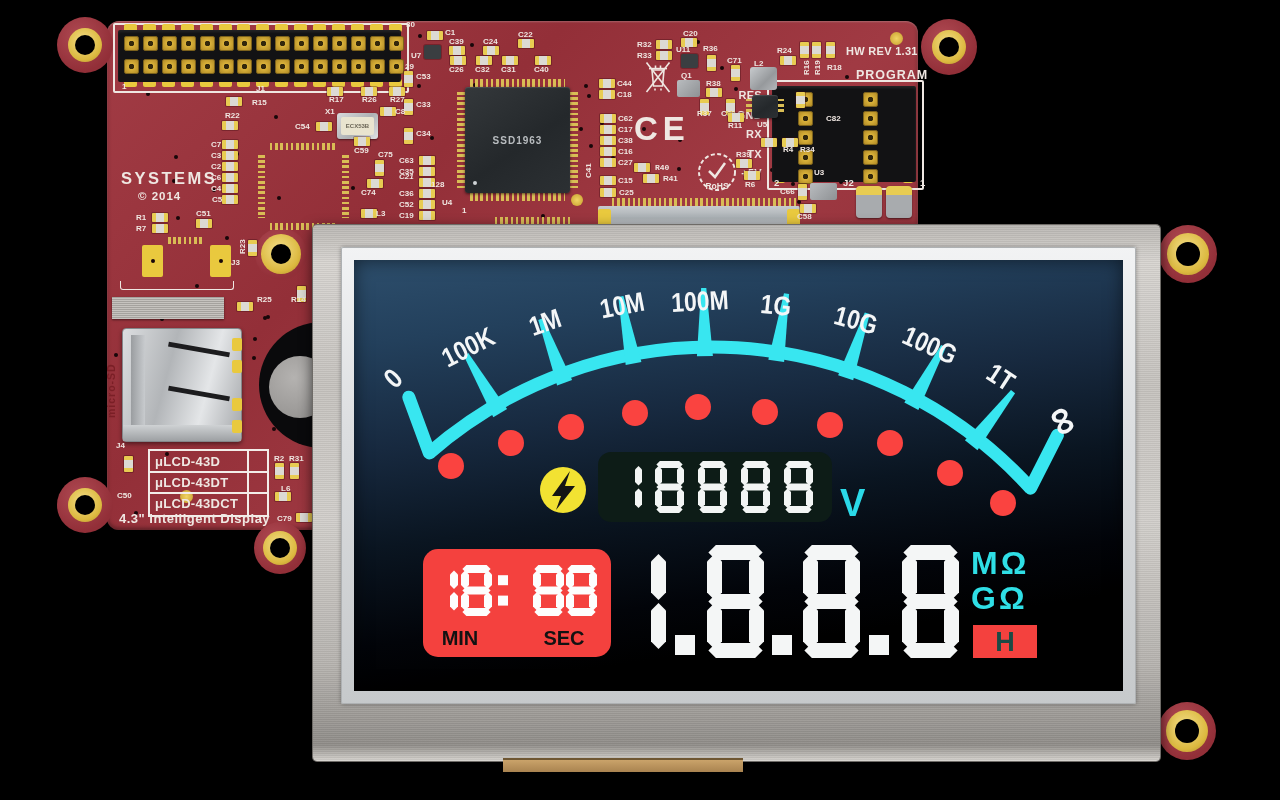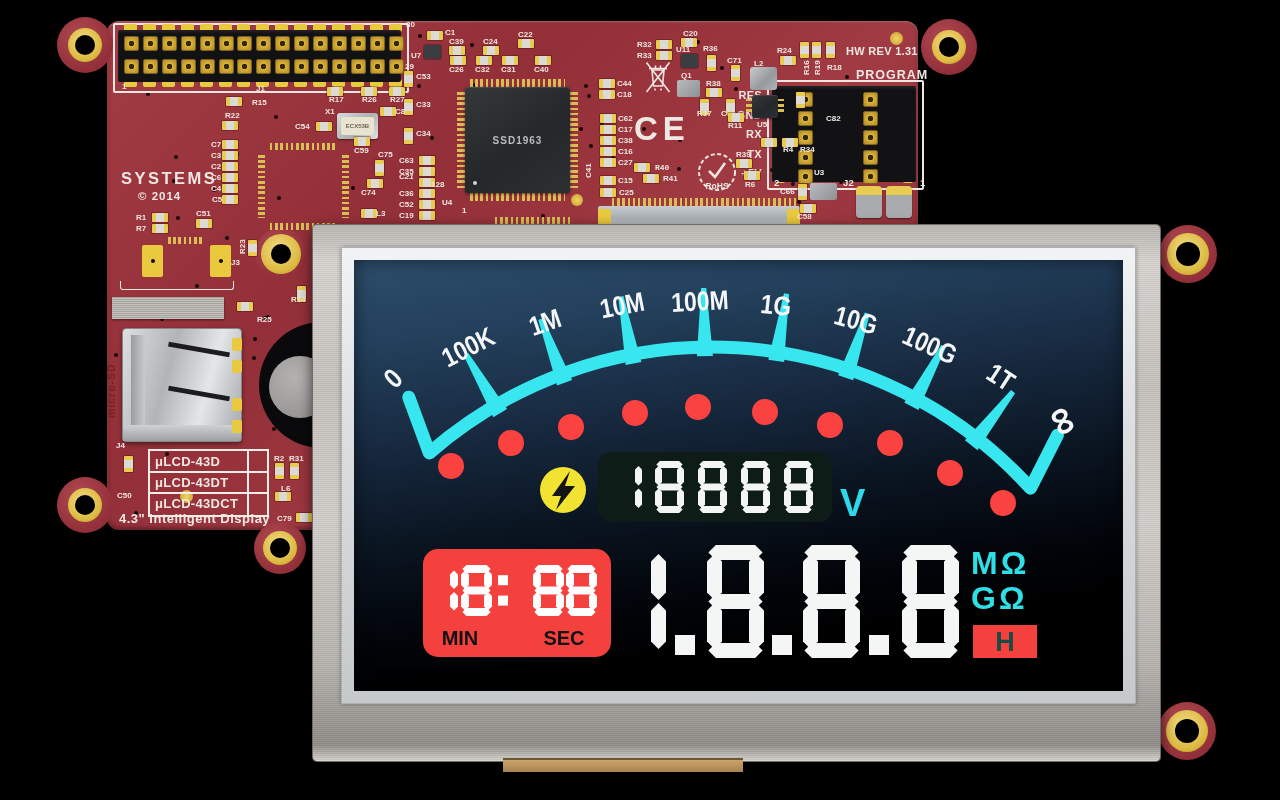--- a/index.html
+++ b/index.html
@@ -500,21 +500,21 @@
       <div class="part v" style="left: 812px; top: 42px;"></div>
       <div class="plabel lv" style="left: 814px; top: 75px;">R19</div>
       <div class="part v" style="left: 826px; top: 42px;"></div>
       <div class="plabel" style="left: 827px; top: 64px;">R18</div>
       <div class="part v" style="left: 798px; top: 184px;"></div>
       <div class="plabel" style="left: 780px; top: 188px;">C66</div>
       <div class="plabel" style="left: 814px; top: 169px;">U3</div>
       <div class="part h" style="left: 800px; top: 204px;"></div>
       <div class="plabel" style="left: 797px; top: 213px;">C58</div>
       <div class="part h" style="left: 237px; top: 302px;"></div>
-      <div class="plabel" style="left: 257px; top: 316px;">R25</div>
+      <div class="plabel" style="left: 257px; top: 296px;">R25</div>
       <div class="part v" style="left: 297px; top: 286px;"></div>
       <div class="plabel" style="left: 291px; top: 296px;">R14</div>
       <div class="plabel" style="left: 116px; top: 442px;">J4</div>
       <div class="part v" style="left: 124px; top: 456px;"></div>
       <div class="plabel" style="left: 117px; top: 480px; margin-top: 12px;">C50</div>
       <div class="part v" style="left: 275px; top: 463px;"></div>
       <div class="plabel" style="left: 274px; top: 455px;">R2</div>
       <div class="part v" style="left: 290px; top: 463px;"></div>
       <div class="plabel" style="left: 289px; top: 455px;">R31</div>
       <div class="part h" style="left: 275px; top: 492px;"></div>

